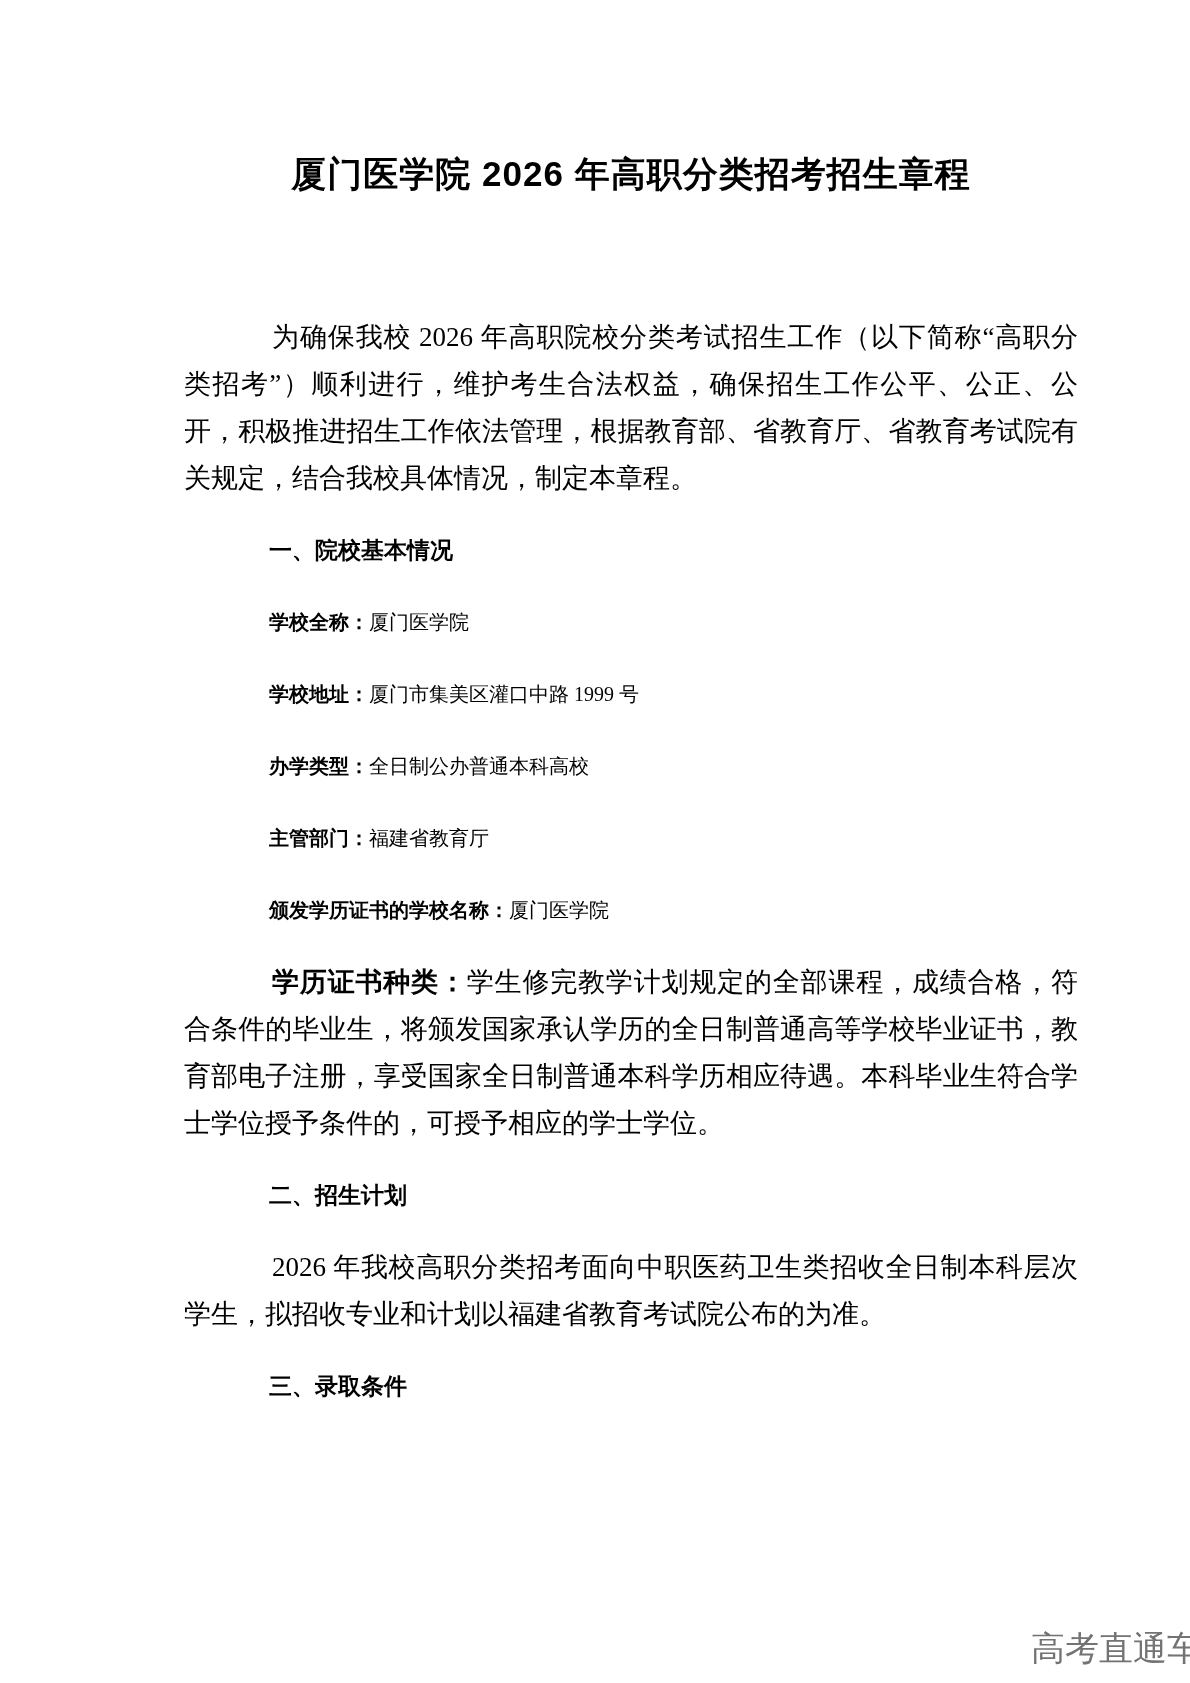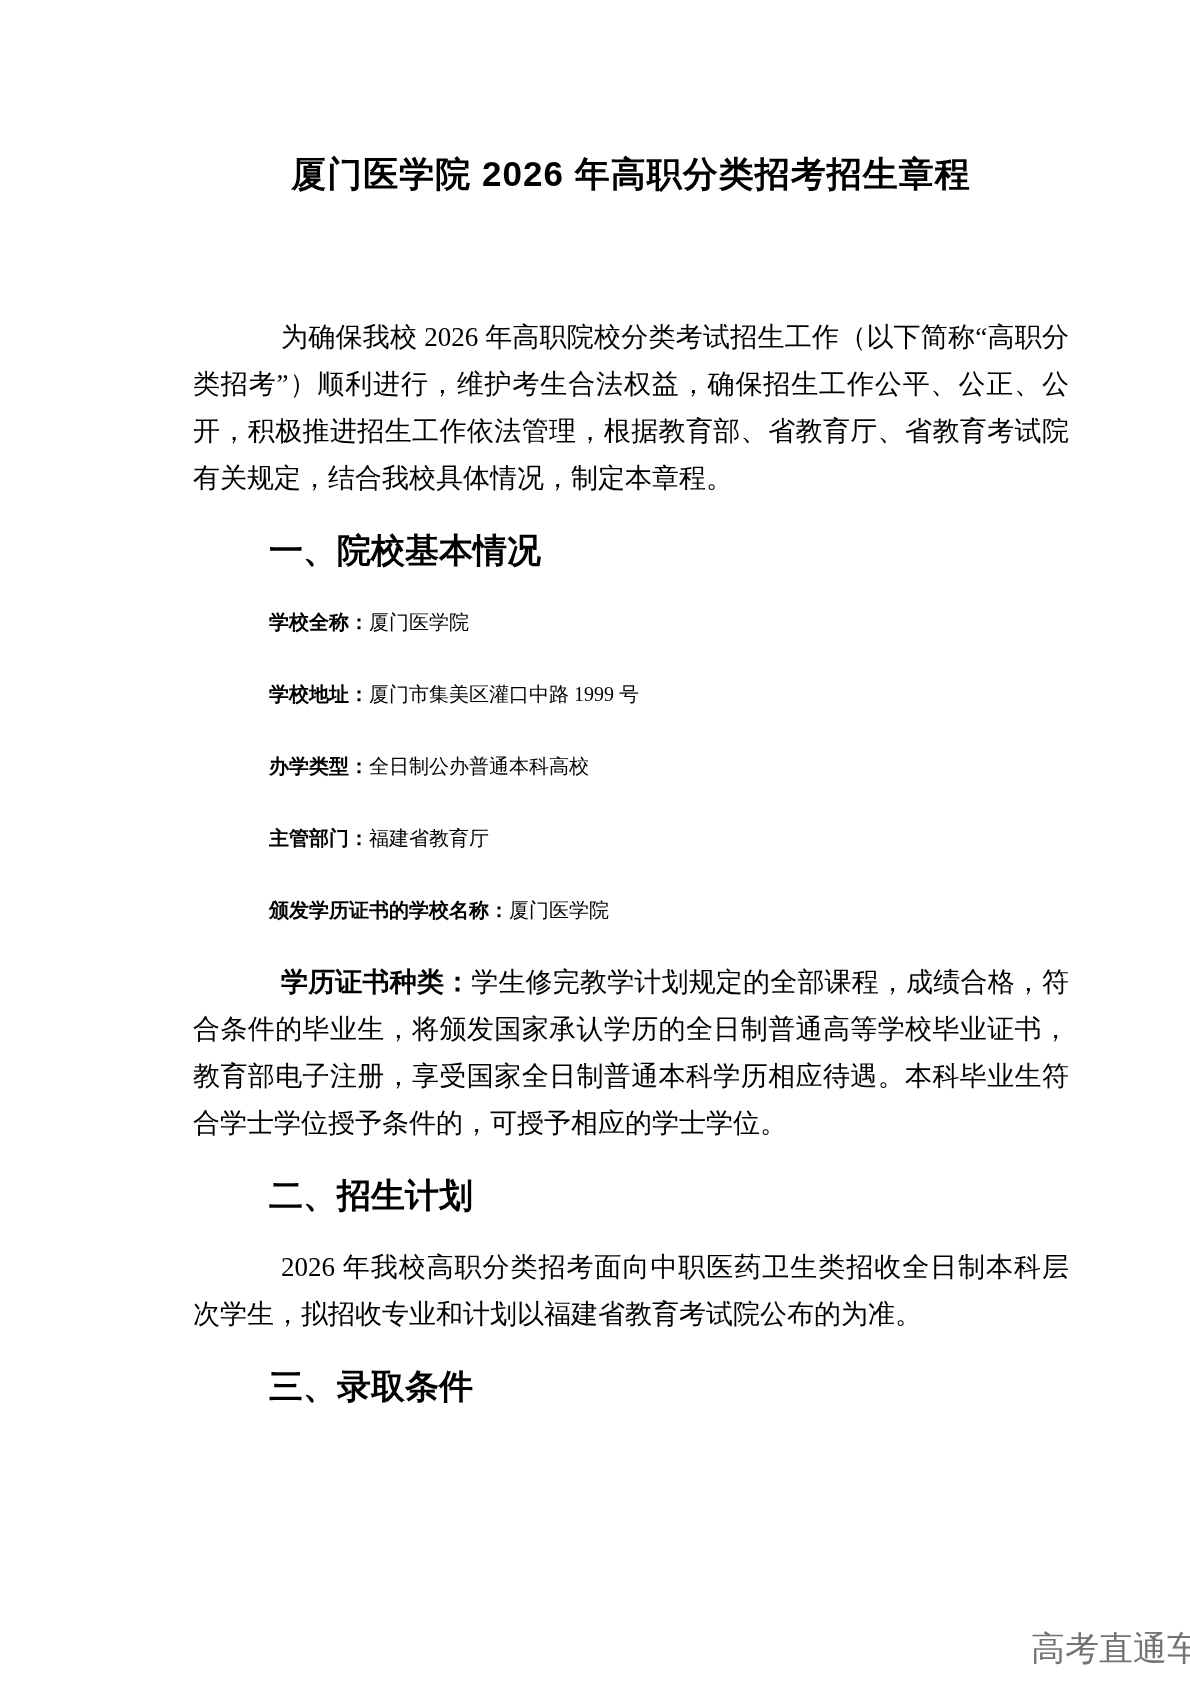--- a/index.html
+++ b/index.html
@@ -22,28 +22,28 @@
     font-size:35px;
     line-height:52px;
     text-align:center;
     letter-spacing:1px;
   }
   .para{
     font-size:27px;
     line-height:47px;
     text-align:justify;
     text-indent:88px;
-    margin:12px;
+    margin:3px;
   }
   .intro-para{margin-top:114px;}
   .block{margin-top:25px;}
   .heading{
     font-family:"Liberation Sans","DejaVu Sans",sans-serif;
     font-weight:700;
-    font-size:34px;
+    font-size:23px;
     line-height:47px;
     text-indent:88px;
   }
   .info-item{
     font-size:20px;
     line-height:47px;
     text-indent:88px;
   }
   .bold-label{
     font-family:"Liberation Sans","DejaVu Sans",sans-serif;

